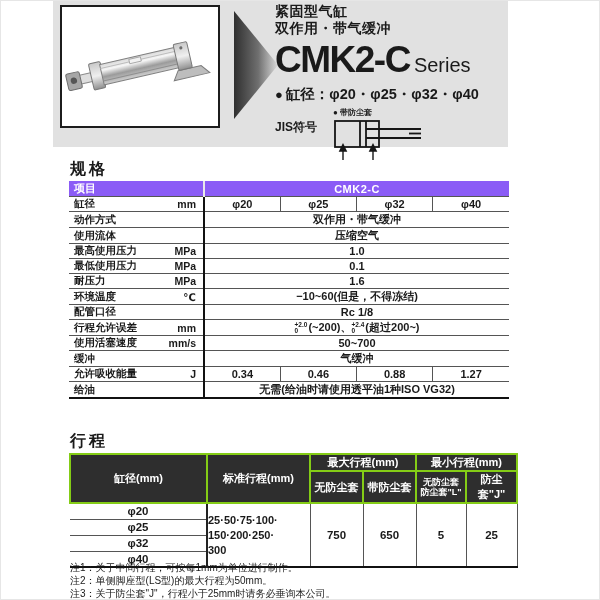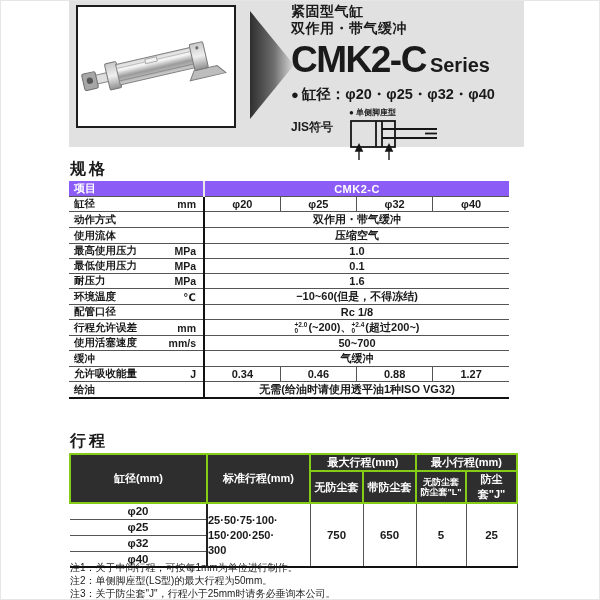--- a/index.html
+++ b/index.html
@@ -2,33 +2,33 @@
 <html><head>
 <meta charset="utf-8">
 <style>
   * { margin:0; padding:0; box-sizing:border-box; }
   html,body { background:#fff; }
   body { font-family:"Liberation Sans","DejaVu Sans",sans-serif; color:#1a1a1a; }
   .page { position:relative; width:600px; height:600px; background:#ffffff;
           border:1px solid #e6e6e6; overflow:hidden; }
 
   
-  .header-band { position:absolute; left:68px; top:0; width:455px; height:146px;
+  .header-band { position:absolute; left:52px; top:0; width:455px; height:146px;
                  background:#e1e1e1; }
   .photo-frame { position:absolute; left:7px; top:4px; width:160px; height:123px;
                  background:#fff; border:2.5px solid #1c1c1c; }
   .photo-frame svg { display:block; width:100%; height:100%; }
   .arrow-wrap { position:absolute; left:181px; top:10px; width:44px; height:108px; }
   .arrow-wrap svg { display:block; width:100%; height:100%; }
 
   .header-text { position:absolute; left:222px; top:2px; width:232px; }
   .subtitle { font-size:14px; font-weight:bold; line-height:17px; letter-spacing:.5px; }
   .series-line { margin-top:2px; white-space:nowrap; }
   .series-name { font-size:37px; font-weight:bold; letter-spacing:-1.5px; }
-  .series-suffix { font-size:20px; font-weight:bold; margin-left:4px; }
+  .series-suffix { font-size:20px; font-weight:normal; margin-left:4px; }
   .bore-line { margin-top:4px; font-size:14.5px; font-weight:bold; white-space:nowrap; }
   .bore-line .bullet { font-size:13px; margin-right:3px; }
   .jis-row { margin-top:3px; display:flex; align-items:flex-start; }
   .jis-label { font-size:12px; font-weight:bold; margin-top:12px; }
   .jis-symbol-block { margin-left:16px; }
   .jis-type { font-size:8px; font-weight:bold; margin-bottom:1px; }
   .jis-symbol-block svg { display:block; }
 
   
   .section-heading { position:absolute; left:69px; font-size:16px; font-weight:bold;
@@ -138,21 +138,21 @@
       <div class="subtitle">双作用・带气缓冲</div>
       <div class="series-line">
         <span class="series-name">CMK2-C</span><span class="series-suffix">Series</span>
       </div>
       <div class="bore-line">
         <span class="bullet">●</span><span>缸径：φ20・φ25・φ32・φ40</span>
       </div>
       <div class="jis-row">
         <span class="jis-label">JIS符号</span>
         <div class="jis-symbol-block">
-          <div class="jis-type">● 单侧脚座型</div>
+          <div class="jis-type">● 带防尘套</div>
           <svg width="92" height="42" viewBox="0 0 92 42">
             <g fill="none" stroke="#161616" stroke-width="1.8">
               <rect x="2" y="2" width="44" height="26"></rect>
               <line x1="27" y1="2" x2="27" y2="28"></line>
               <line x1="33" y1="2" x2="33" y2="28"></line>
               <line x1="33" y1="10" x2="88" y2="10"></line>
               <line x1="33" y1="19" x2="88" y2="19"></line>
               <line x1="76" y1="14.5" x2="88" y2="14.5"></line>
             </g>
             <g stroke="#161616" stroke-width="1.4" fill="#161616">

